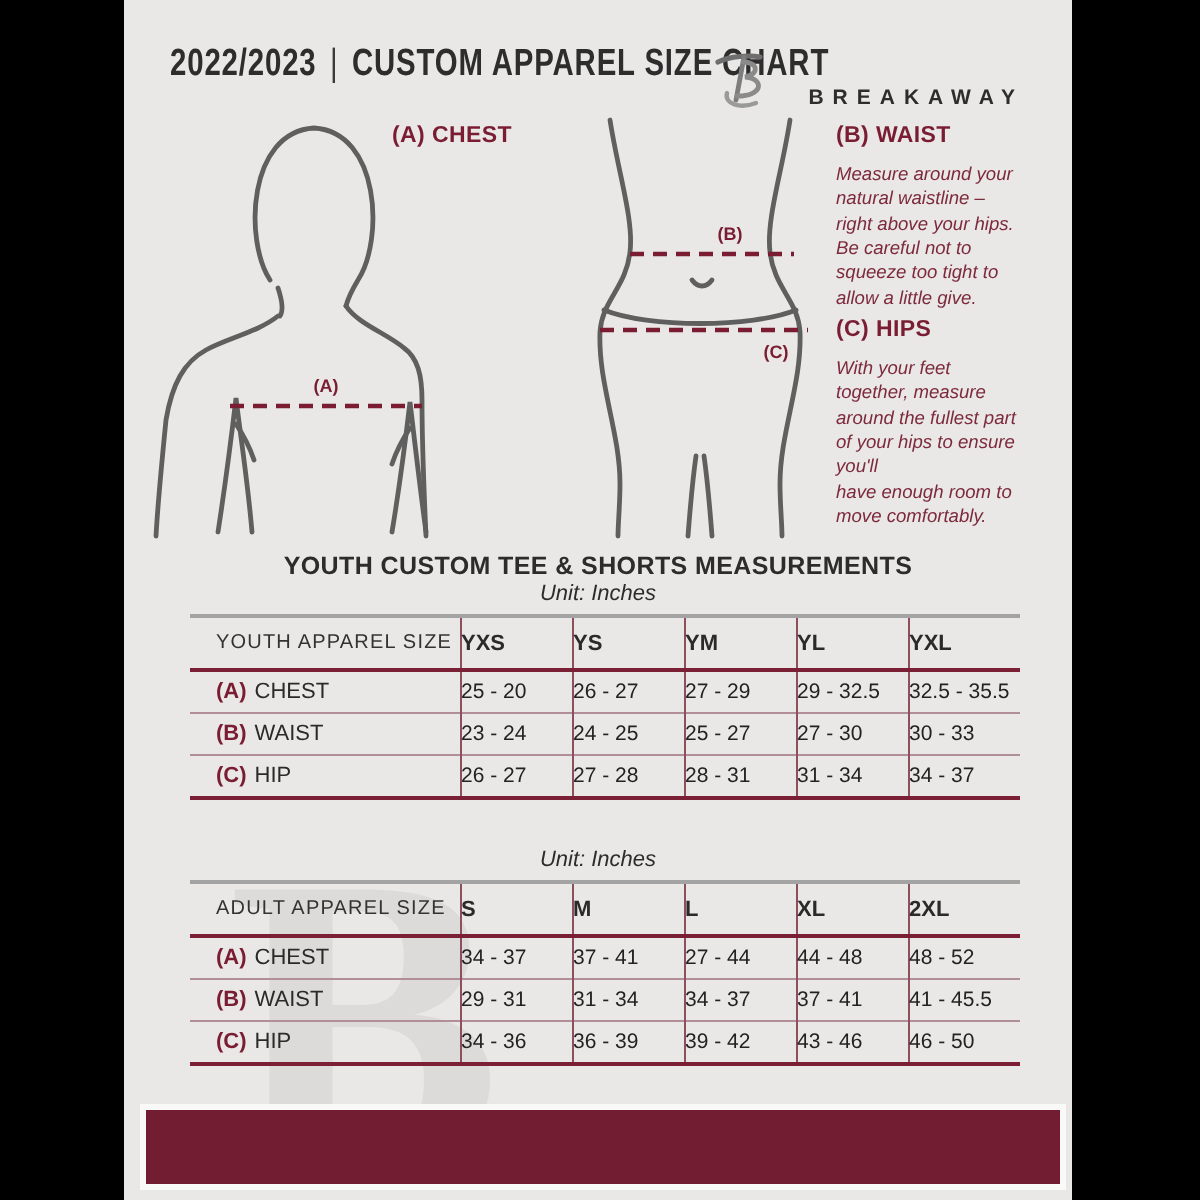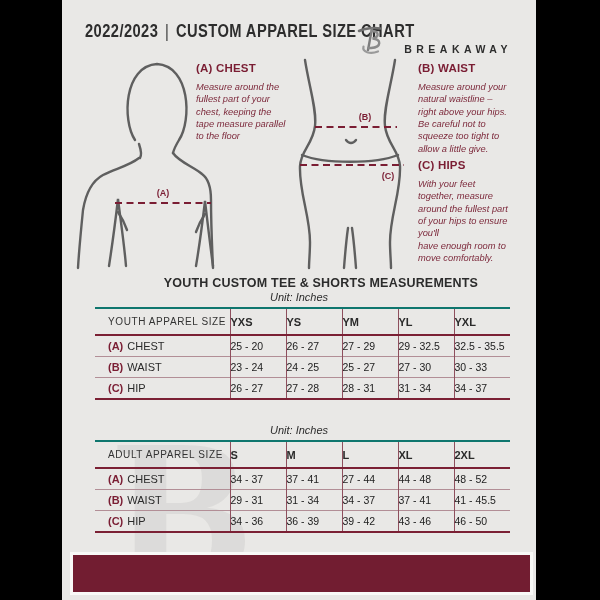--- a/index.html
+++ b/index.html
@@ -34,21 +34,21 @@
             font-size:11px;font-style:italic;color:#2c2c2c;}
   table.size-table{position:absolute;left:33px;width:415px;border-collapse:collapse;
                    table-layout:fixed;background:transparent;z-index:2;}
   table.size-table col.c0{width:135px;}
   table.size-table th,table.size-table td{padding:0;margin:0;text-align:left;
                    vertical-align:middle;background:transparent;}
   table.size-table thead th{height:25px;font-size:11px;font-weight:700;color:#2a2a2a;
                    border-bottom:2px solid #7b2034;}
   table.size-table thead th.lbl{font-size:10px;font-weight:400;letter-spacing:.6px;
                    text-align:left;padding-left:13px;color:#333;}
-  table.size-table{border-top:2px solid #0f766e;border-bottom:2px solid #7b2034;}
+  table.size-table{border-top:2px solid #a3a3a3;border-bottom:2px solid #7b2034;}
   table.size-table th + th, table.size-table td + td{border-left:1.5px solid #8e4f5d;}
   table.size-table tbody td{height:20px;font-size:10.5px;color:#222;}
   table.size-table tbody tr + tr td{border-top:1px solid #b28e96;}
   table.size-table tbody td.lbl{text-align:left;padding-left:13px;font-size:11px;color:#2a2a2a;}
   table.size-table tbody td.lbl .key{color:#7a1d33;font-weight:700;margin-right:4px;}
 
   
   .watermark{position:absolute;left:52px;top:408px;font-family:"Liberation Serif",serif;
              font-weight:700;font-size:205px;line-height:1;color:rgba(80,80,80,.08);
              z-index:1;pointer-events:none;}
@@ -97,25 +97,20 @@
       <path d="M 52,170 C 50,184 49,197 48,210"></path>
       <path d="M 56,170 C 58,184 59,197 60,210"></path>
       <path class="dash" d="M 19,69 L 101,69"></path>
       <path class="dash" d="M 4,107 L 108,107"></path>
       <text x="69" y="62" text-anchor="middle">(B)</text>
       <text x="92" y="121" text-anchor="middle">(C)</text>
     </svg>
 
     <div class="instr" style="left:134px;top:62px;width:112px;">
       <h3>(A) CHEST</h3>
-      <p>Measure around the
-fullest part of your
-chest, keeping the
-tape measure parallel
-to the floor</p>
     </div>
     <div class="instr" style="left:356px;top:62px;width:118px;">
       <h3>(B) WAIST</h3>
       <p>Measure around your
 natural waistline –
 right above your hips.
 Be careful not to
 squeeze too tight to
 allow a little give.</p>
     </div>
@@ -125,21 +120,21 @@
 together, measure
 around the fullest part
 of your hips to ensure
 you'll
 have enough room to
 move comfortably.</p>
     </div>
 
     <div class="watermark">B</div>
 
-    <div class="tbl-title" style="top:276px;padding-left:22px;">YOUTH CUSTOM TEE &amp; SHORTS MEASUREMENTS</div>
+    <div class="tbl-title" style="top:276px;">YOUTH CUSTOM TEE &amp; SHORTS MEASUREMENTS</div>
     <div class="tbl-unit" style="top:291px;">Unit: Inches</div>
     <table class="size-table" style="top:307px;">
       <colgroup>
           <col class="c0">
           <col>
           <col>
           <col>
           <col>
           <col>
         </colgroup>

